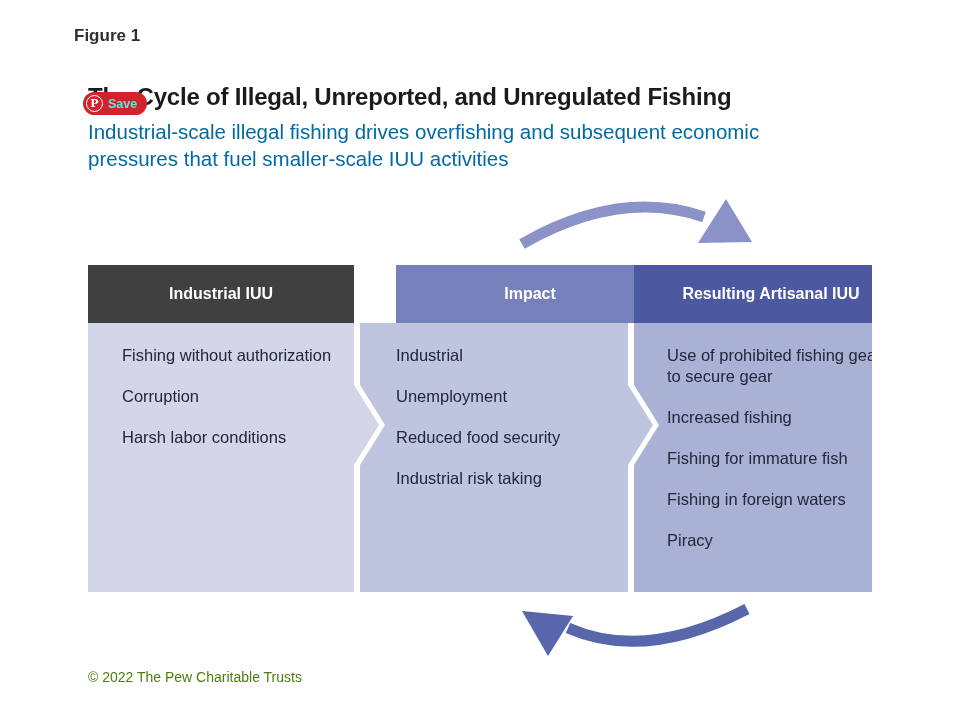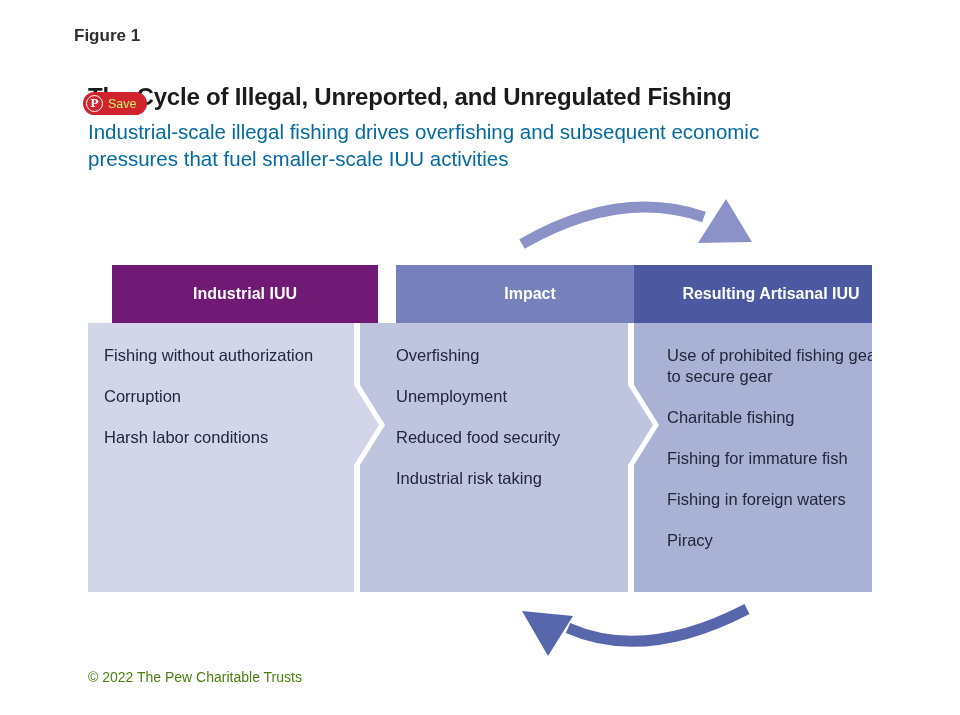--- a/index.html
+++ b/index.html
@@ -32,21 +32,21 @@
     padding: 0 10px 0 3px; border-radius: 12px;
     border: none; cursor: pointer; z-index: 6;
   }
   .pin-logo {
     width: 17px; height: 17px; border-radius: 50%;
     background: inherit; border: 1.6px solid #ffffff;
     display: flex; align-items: center; justify-content: center;
     color: #ffffff; font-size: 11px; font-weight: 700;
     font-family: "DejaVu Serif", serif; line-height: 1;
   }
-  .pin-label { color: #bef264; font-size: 12.5px; font-weight: 400; }
+  .pin-label { color: #5eead4; font-size: 12.5px; font-weight: 700; }
   
   .zoom-btn {
     position: absolute; left: 872px; top: 87px; width: 35px; height: 35px;
     border-radius: 50%; background: #202124; border: none; cursor: pointer;
     display: flex; align-items: center; justify-content: center; padding: 0;
   }
   
   .col-header {
     position: absolute; top: 265px; height: 58px;
     display: flex; align-items: center; justify-content: center;
@@ -56,21 +56,21 @@
   .col-header.h2 { left: 360px; width: 268px; margin-left: 36px; }
   .col-header.h3 { left: 634px; width: 266px; padding-left: 8px; }
   .col-bg { position: absolute; top: 323px; height: 269px; }
   .col-bg.b1 { left: 88px;  width: 300px;
     clip-path: polygon(0 0, 266px 0, 266px 62px, 291px 102px, 266px 142px, 266px 269px, 0 269px); }
   .col-bg.b2 { left: 330px; width: 328px;
     clip-path: polygon(30px 0, 298px 0, 298px 62px, 323px 102px, 298px 142px, 298px 269px, 30px 269px, 30px 142px, 55px 102px, 30px 62px); }
   .col-bg.b3 { left: 604px; width: 296px;
     clip-path: polygon(30px 0, 296px 0, 296px 269px, 30px 269px, 30px 142px, 55px 102px, 30px 62px); }
   .col-items { position: absolute; top: 345px; z-index: 3; }
-  .col-items.t1 { left: 104px; width: 212px; }
+  .col-items.t1 { left: 122px; width: 212px; }
   .col-items.t2 { left: 396px; width: 212px; }
   .col-items.t3 { left: 667px; width: 218px; }
   .col-items ul { list-style: none; }
   .col-items li {
     font-size: 16.5px; line-height: 1.27; color: #23263c;
     margin-bottom: 20px;
   }
   .cycle-arrow { position: absolute; overflow: visible; }
   .cycle-arrow.top { left: 498px; top: 186px; }
   .cycle-arrow.bottom { left: 498px; top: 600px; }
@@ -109,47 +109,47 @@
   <p class="subtitle">
     <span>Industrial-scale illegal fishing drives overfishing and subsequent economic</span><br>
     <span>pressures that fuel smaller-scale IUU activities</span>
   </p>
 
   <svg class="cycle-arrow top" width="266" height="66" viewBox="0 0 266 66">
     <path d="M 24 58 Q 122 2 206 31" fill="none" stroke-width="11" stroke="#8a92c7"></path>
     <polygon points="228,13 200,57 254,56" fill="#8a92c7"></polygon>
   </svg>
 
-  <div class="col-header h1" style="background-color: #701a75; margin-left: 24px;">Industrial IUU</div>
+  <div class="col-header h1" style="background-color: #404040;">Industrial IUU</div>
   <div class="col-header h2" style="background-color: rgb(118, 128, 186);">Impact</div>
   <div class="col-header h3" style="background-color: rgb(76, 89, 160);">Resulting Artisanal IUU</div>
 
   <div class="col-bg b1" style="background-color: rgb(211, 214, 232);"></div>
   <div class="col-bg b2" style="background-color: rgb(191, 197, 222);"></div>
   <div class="col-bg b3" style="background-color: rgb(169, 177, 212);"></div>
 
   <div class="col-items t1">
     <ul>
       <li>Fishing without authorization</li>
       <li>Corruption</li>
       <li>Harsh labor conditions</li>
     </ul>
   </div>
   <div class="col-items t2">
     <ul>
-      <li>Overfishing</li>
+      <li>Industrial</li>
       <li>Unemployment</li>
       <li>Reduced food security</li>
       <li>Industrial risk taking</li>
     </ul>
   </div>
   <div class="col-items t3">
     <ul>
       <li>Use of prohibited fishing gear to secure gear</li>
-      <li>Charitable fishing</li>
+      <li>Increased fishing</li>
       <li>Fishing for immature fish</li>
       <li>Fishing in foreign waters</li>
       <li>Piracy</li>
     </ul>
   </div>
 
   <svg class="cycle-arrow bottom" width="266" height="64" viewBox="0 0 266 64">
     <path d="M 249 9 Q 147 62 70 28" fill="none" stroke-width="11" stroke="#5866ab"></path>
     <polygon points="24,11 75,16 50,56" fill="#5866ab"></polygon>
   </svg>

